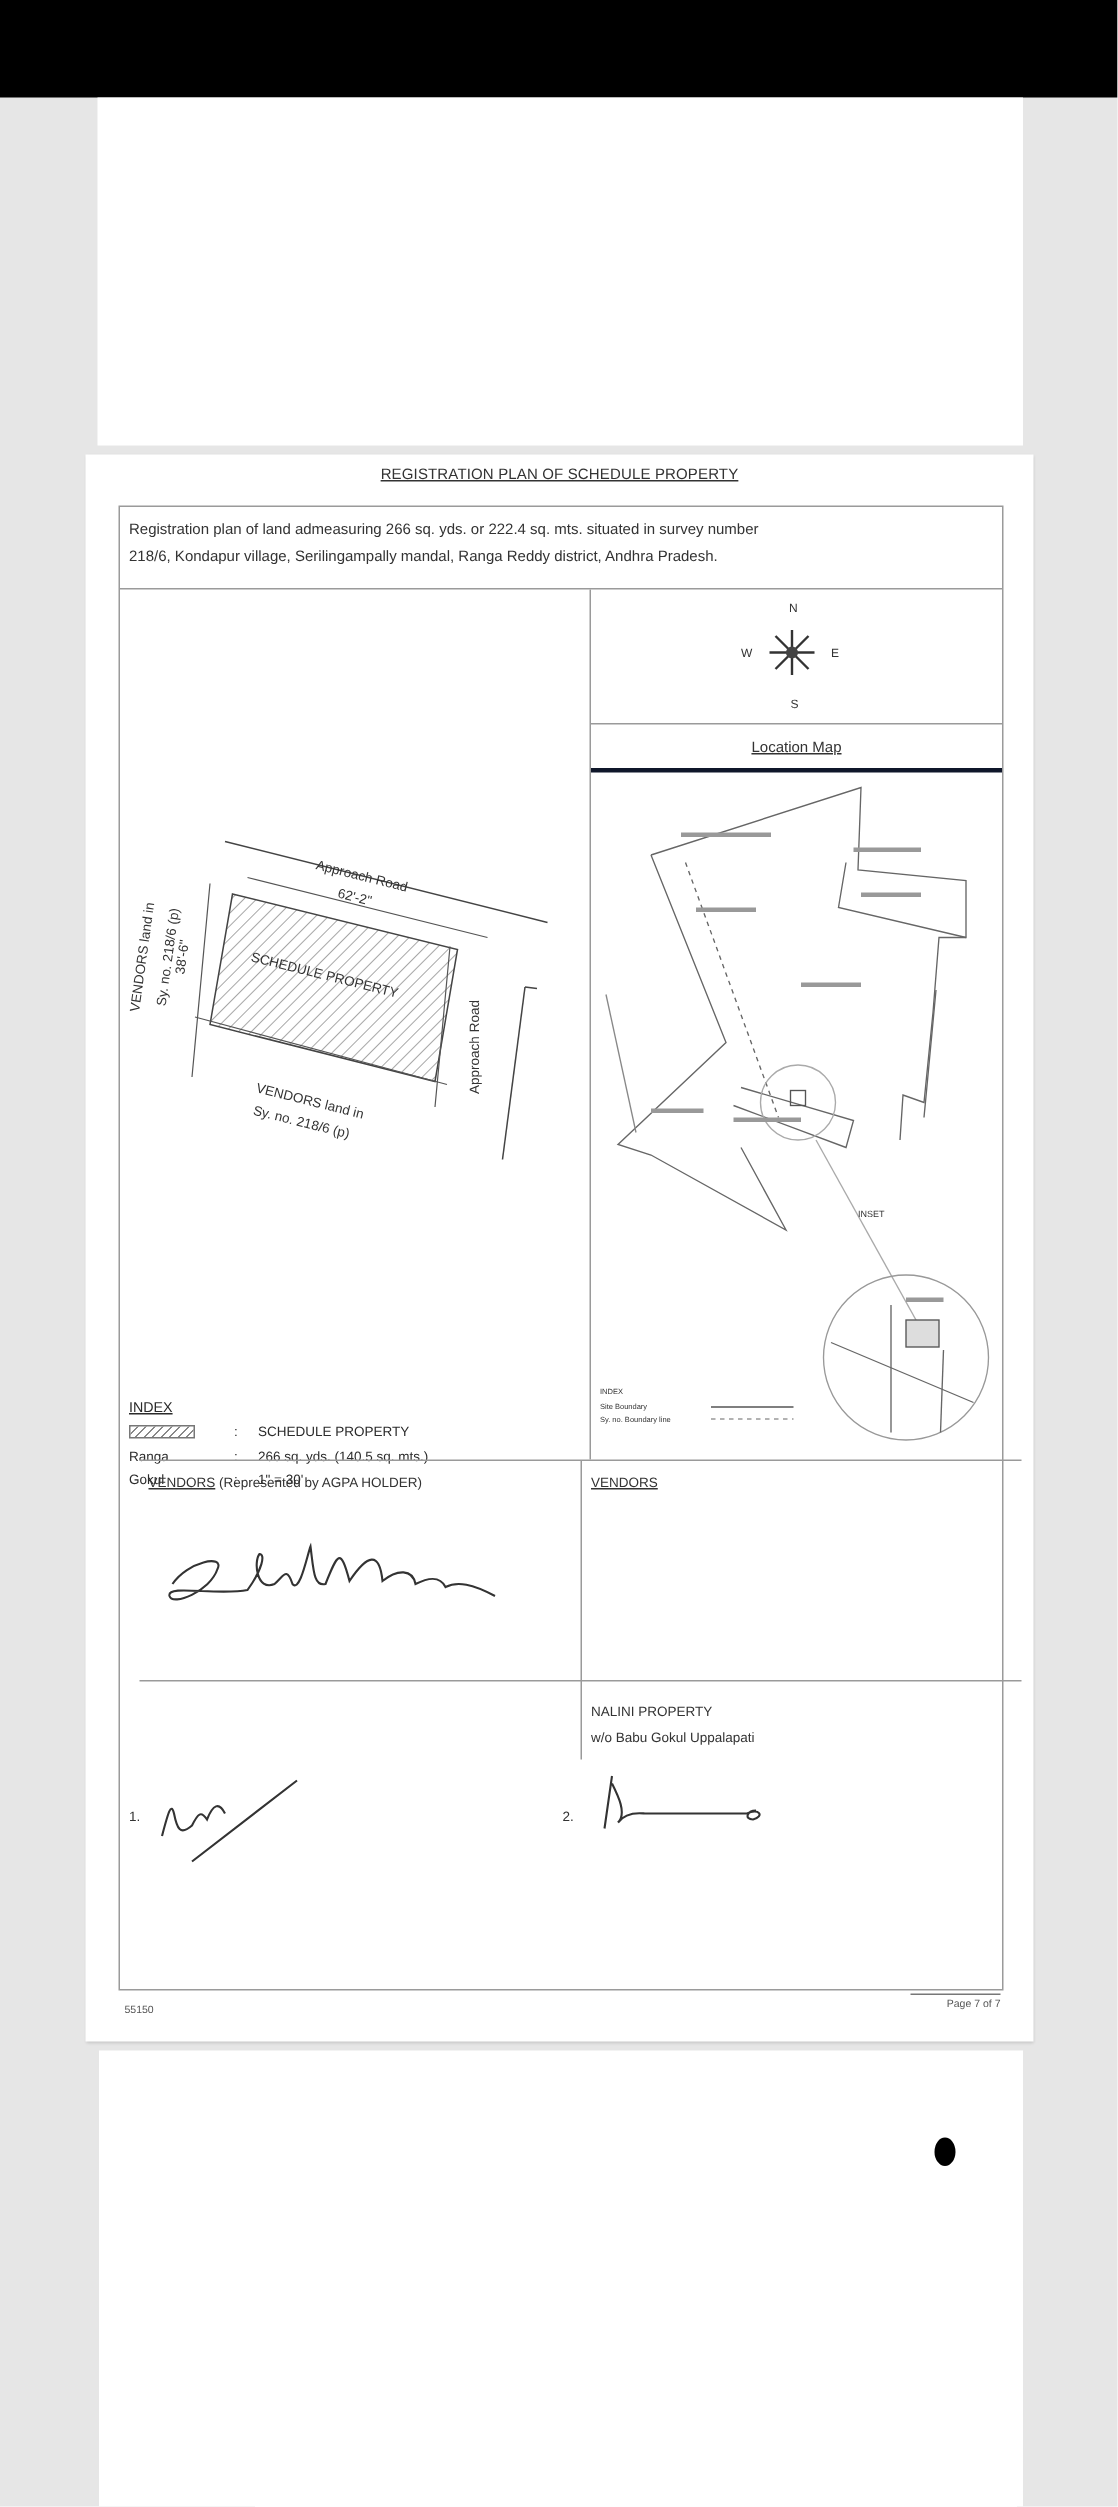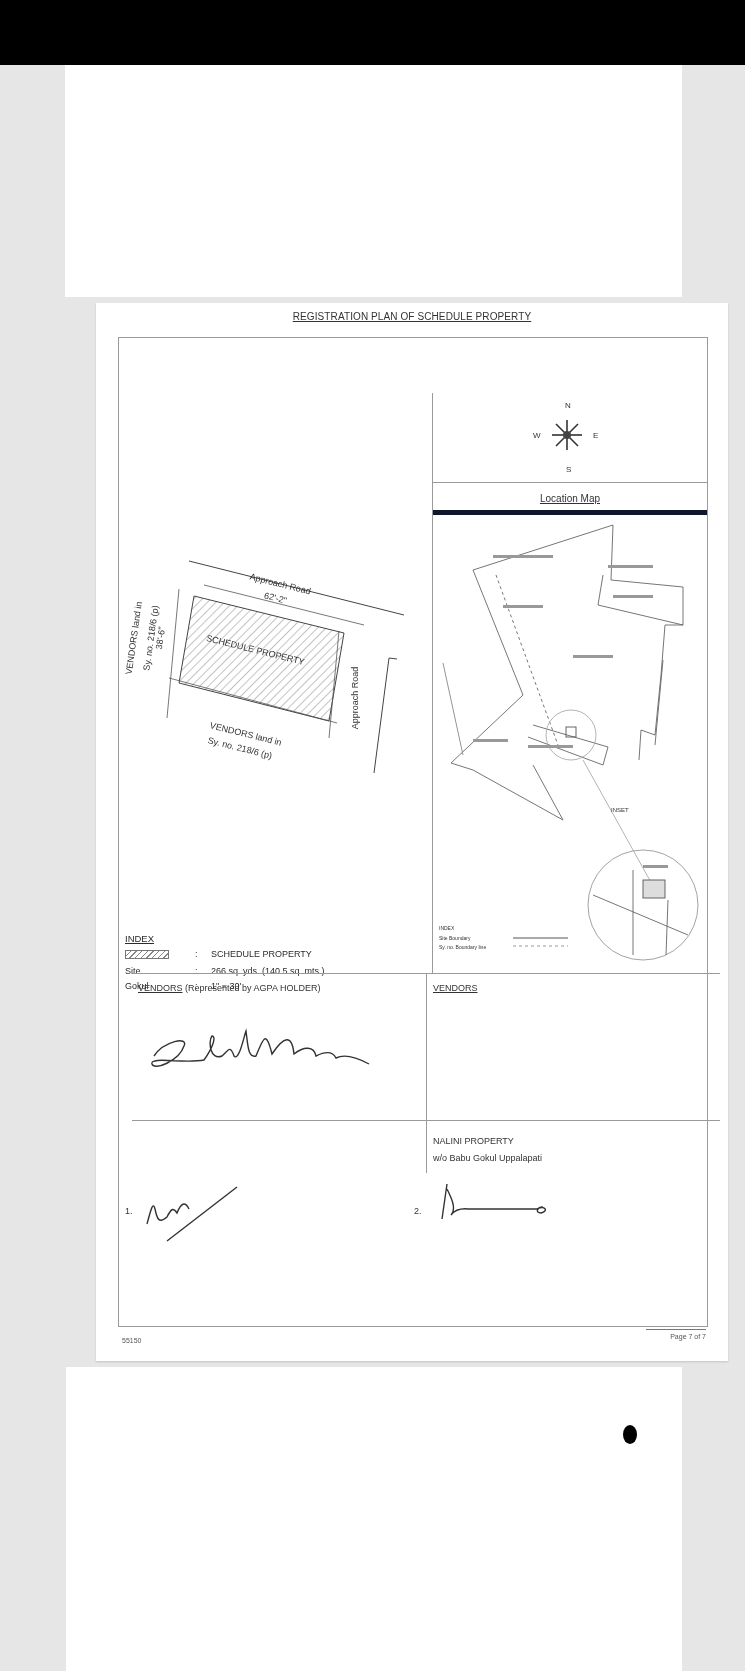--- a/index.html
+++ b/index.html
@@ -1,31 +1,31 @@
 <!DOCTYPE html>
 <html><head>
 <meta charset="utf-8">
 <style>
   * { box-sizing: border-box; margin: 0; padding: 0; }
   html, body { width: 745px; height: 1671px; overflow: hidden; }
   body { background: #e6e6e6; font-family: "Liberation Sans", sans-serif; color: #2b2b2b; position: relative; }
   .topbar { position: absolute; left: 0; top: 0; width: 745px; height: 65px; background: #000; }
   .page { position: absolute; background: #fff; }
   .page-prev { left: 65px; top: 65px; width: 617px; height: 232px; }
-  .page-main { left: 57px; top: 303px; width: 632px; height: 1058px; box-shadow: 0 1px 2px rgba(0,0,0,.15); margin-left: 39px; }
+  .page-main { left: 57px; top: 303px; width: 632px; height: 1058px; box-shadow: 0 1px 2px rgba(0,0,0,.15); }
   .page-next { left: 66px; top: 1367px; width: 616px; height: 304px; }
   .ink-dot { position: absolute; left: 623px; top: 1425px; width: 14px; height: 19px; border-radius: 50%; background: #000; }
 
   .doc-title { position: absolute; left: 0; top: 8px; width: 632px; text-align: center; font-size: 10px; text-decoration: underline; letter-spacing: .1px; color: #333; }
   .frame { position: absolute; left: 22px; top: 34px; width: 590px; height: 990px; border: 1px solid #9a9a9a; }
   .desc { position: absolute; left: 0; top: 0; width: 588px; height: 55px; border-bottom: 1px solid #9a9a9a; padding: 7px 6px; font-size: 10px; line-height: 18px; color: #333; }
 
   .plan-left { position: absolute; left: 0; top: 55px; width: 314px; height: 580px; border-right: 1px solid #9a9a9a; }
   .compass-box { position: absolute; left: 314px; top: 55px; width: 274px; height: 90px; border-bottom: 1px solid #9a9a9a; }
-  .locmap-title { position: absolute; left: 314px; top: 145px; width: 274px; height: 32px; border-bottom: 5px solid #0f172a; text-align: center; font-size: 10px; line-height: 32px; text-decoration: underline; color: #333; }
+  .locmap-title { position: absolute; left: 314px; top: 145px; width: 274px; height: 32px; border-bottom: 3px solid #0f172a; text-align: center; font-size: 10px; line-height: 32px; text-decoration: underline; color: #333; }
   .locmap { position: absolute; left: 314px; top: 177px; width: 274px; height: 458px; }
   .lbl { position: absolute; font-size: 9px; color: #333; white-space: nowrap; }
   .compass-l { position: absolute; font-size: 8px; color: #333; }
 
   .index { position: absolute; left: 6px; top: 540px; width: 300px; }
   .index-title { font-size: 9.5px; text-decoration: underline; margin-bottom: 3px; }
   .index-row { display: flex; font-size: 9px; line-height: 15px; }
   .index-k { width: 70px; }
   .index-sep { width: 16px; }
   .hatch-swatch { display: inline-block; width: 44px; height: 9px; border: 1px solid #777; background: repeating-linear-gradient(135deg, #fff 0 3px, #888 3px 4px); margin-top: 3px; }
@@ -44,20 +44,24 @@
 <body>
 
 <div class="topbar"></div>
 
 <div class="page page-prev"></div>
 
 <div class="page page-main">
   <div class="doc-title">REGISTRATION PLAN OF SCHEDULE PROPERTY</div>
 
   <div class="frame">
+    <div class="desc">
+      <div>Registration plan of land admeasuring 266 sq. yds. or 222.4 sq. mts. situated in survey number</div>
+      <div>218/6, Kondapur village, Serilingampally mandal, Ranga Reddy district, Andhra Pradesh.</div>
+    </div>
 
     <div class="plan-left">
       <svg width="314" height="420" style="position:absolute;left:0;top:0">
         <defs>
           <pattern id="hatch" width="6" height="6" patternUnits="userSpaceOnUse" patternTransform="rotate(45)">
             <line x1="0" y1="0" x2="0" y2="6" stroke="#888" stroke-width="1"></line>
           </pattern>
         </defs>
         <line x1="70" y1="168" x2="285" y2="222" stroke="#444" stroke-width="1"></line>
         <line x1="85" y1="192" x2="245" y2="232" stroke="#555" stroke-width="0.8"></line>
@@ -79,21 +83,21 @@
       <div class="lbl" style="left:205px;top:300px;transform:rotate(-90deg)">Approach Road</div>
 
       <div class="index">
         <div class="index-title">INDEX</div>
         <div class="index-row">
           <span class="index-k"><span class="hatch-swatch"></span></span>
           <span class="index-sep">:</span>
           <span>SCHEDULE PROPERTY</span>
         </div>
         <div class="index-row">
-          <span class="index-k">Site</span>
+          <span class="index-k">Ranga</span>
           <span class="index-sep">:</span>
           <span>266 sq. yds. (140.5 sq. mts.)</span>
         </div>
         <div class="index-row">
           <span class="index-k">Gokul</span>
           <span class="index-sep">:</span>
           <span>1" = 30'</span>
         </div>
       </div>
     </div>

